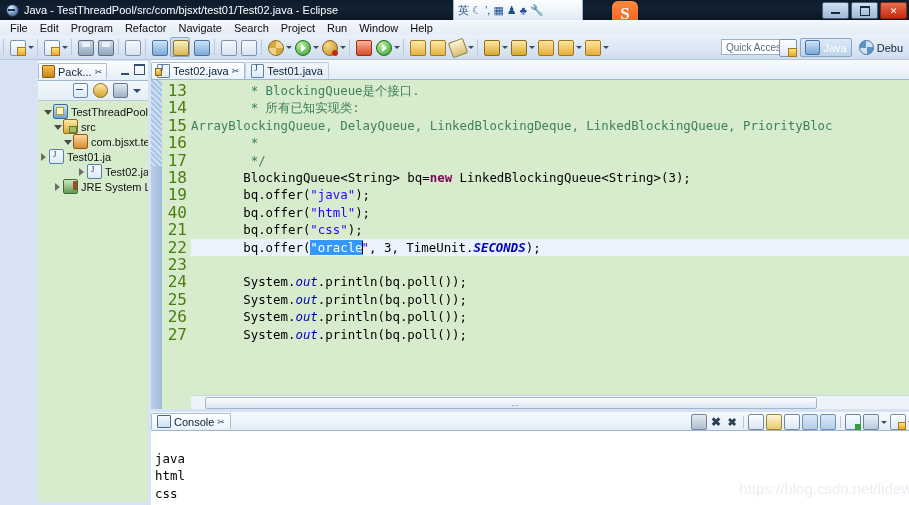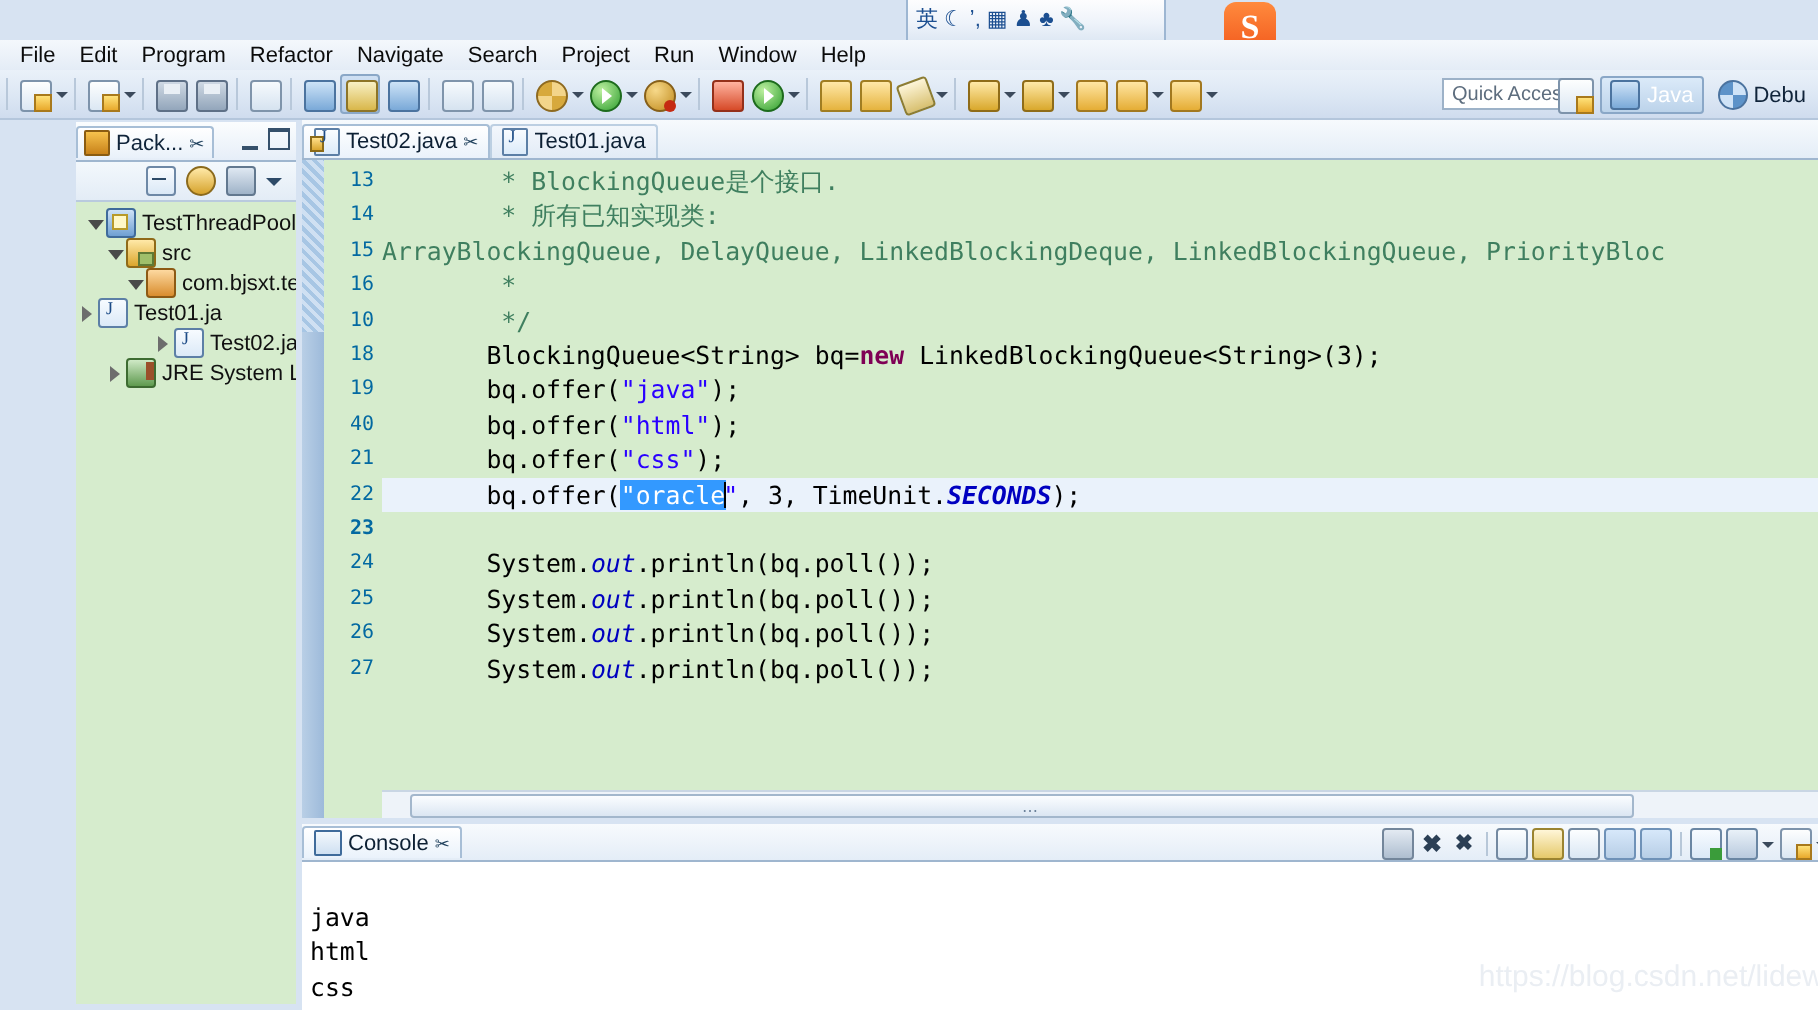--- a/index.html
+++ b/index.html
@@ -167,21 +167,21 @@
 
   .ed-body{position:relative;height:329px;background:#d6eccd;overflow:hidden;}
   .ed-marker{position:absolute;left:0;top:0;width:11px;height:329px;
              background:linear-gradient(to right,#b9cfe6,#9dbada);}
   .ed-marker .mk{position:absolute;left:0;width:11px;height:86px;top:0;
              background:repeating-linear-gradient(45deg,#a7c6e4 0 2px,#cfe0f2 2px 4px);}
   .ed-gutter{position:absolute;left:11px;top:0;width:29px;height:329px;background:#d6eccd;}
   .ed-code{position:absolute;left:40px;top:0;right:17px;height:329px;overflow:hidden;
            font-family:"DejaVu Sans Mono","Liberation Mono",monospace;font-size:12.4px;text-align:right;}
   .ln{position:absolute;right:4px;font-family:"DejaVu Sans Mono","Liberation Mono",monospace;
-      font-size:10px;color:#0369a1;line-height:17.4px;}
+      font-size:16px;color:#4d7c0f;line-height:17.4px;}
   .cl{position:absolute;left:0;white-space:pre;line-height:17.4px;color:#000000;}
   .cl .cm{color:#3f7f5f;}
   .cl .kw{color:#7f0055;font-weight:bold;}
   .cl .st{color:#2a00ff;}
   .cl .fl{color:#0000c0;font-style:italic;font-weight:bold;}
   .cl .fld{color:#0000c0;font-style:italic;}
   .sel{background:#3399ff;color:#ffffff;}
   .hl-line{position:absolute;left:40px;right:17px;height:17px;background:#eaf2fb;}
   .caret{display:inline-block;width:1px;height:13px;background:#000;vertical-align:-2px;margin:0 -1px;}
 
@@ -229,20 +229,33 @@
   .con-out div{white-space:pre;}
 
   .watermark{position:absolute;right:8px;bottom:8px;color:#eaeef3;font-size:15px;
              font-family:"Liberation Sans",sans-serif;white-space:nowrap;}
 </style>
 </head>
 <body>
 
 <div class="app">
 
+  <div class="titlebar">
+    <div class="title-ico"></div>
+    <div class="title-text">Java - TestThreadPool/src/com/bjsxt/test01/Test02.java - Eclipse</div>
+    <div class="winbtns">
+      <div class="wb">
+          <i class="bar"></i>
+        </div>
+      <div class="wb">
+          <i class="sq"></i>
+        </div>
+      <div class="wb close">✕</div>
+    </div>
+  </div>
 
   <div class="ime">
     <span class="ime-i">英</span>
     <span class="ime-i">☾</span>
     <span class="ime-i">ʼ,</span>
     <span class="ime-i">▦</span>
     <span class="ime-i">♟</span>
     <span class="ime-i">♣</span>
     <span class="ime-i">🔧</span>
     <div class="sg">S</div>
@@ -449,27 +462,27 @@
 
       <div class="ed-body">
         <div class="ed-marker">
           <div class="mk"></div>
         </div>
         <div class="ed-gutter" id="gutter">
             <div class="ln" style="top: 2px;">13</div>
             <div class="ln" style="top: 19.4px;">14</div>
             <div class="ln" style="top: 36.8px;">15</div>
             <div class="ln" style="top: 54.2px;">16</div>
-            <div class="ln" style="top: 71.6px;">10</div>
+            <div class="ln" style="top: 71.6px;">17</div>
             <div class="ln" style="top: 89px;">18</div>
             <div class="ln" style="top: 106.4px;">19</div>
             <div class="ln" style="top: 123.8px;">40</div>
             <div class="ln" style="top: 141.2px;">21</div>
             <div class="ln" style="top: 158.6px;">22</div>
-            <div class="ln" style="top: 176px; font-weight: bold;">23</div>
+            <div class="ln" style="top: 176px;">23</div>
             <div class="ln" style="top: 193.4px;">24</div>
             <div class="ln" style="top: 210.8px;">25</div>
             <div class="ln" style="top: 228.2px;">26</div>
             <div class="ln" style="top: 245.6px;">27</div>
           </div>
         <div class="hl-line" id="hl" style="top: 158.6px;"></div>
         <div class="ed-code" id="code">
             <div class="cl" style="top: 2px;"><span class="cm">        * BlockingQueue是个接口.</span></div>
             <div class="cl" style="top: 19.4px;"><span class="cm">        * 所有已知实现类:</span></div>
             <div class="cl" style="top: 36.8px;"><span class="cm">ArrayBlockingQueue, DelayQueue, LinkedBlockingDeque, LinkedBlockingQueue, PriorityBloc</span></div>

